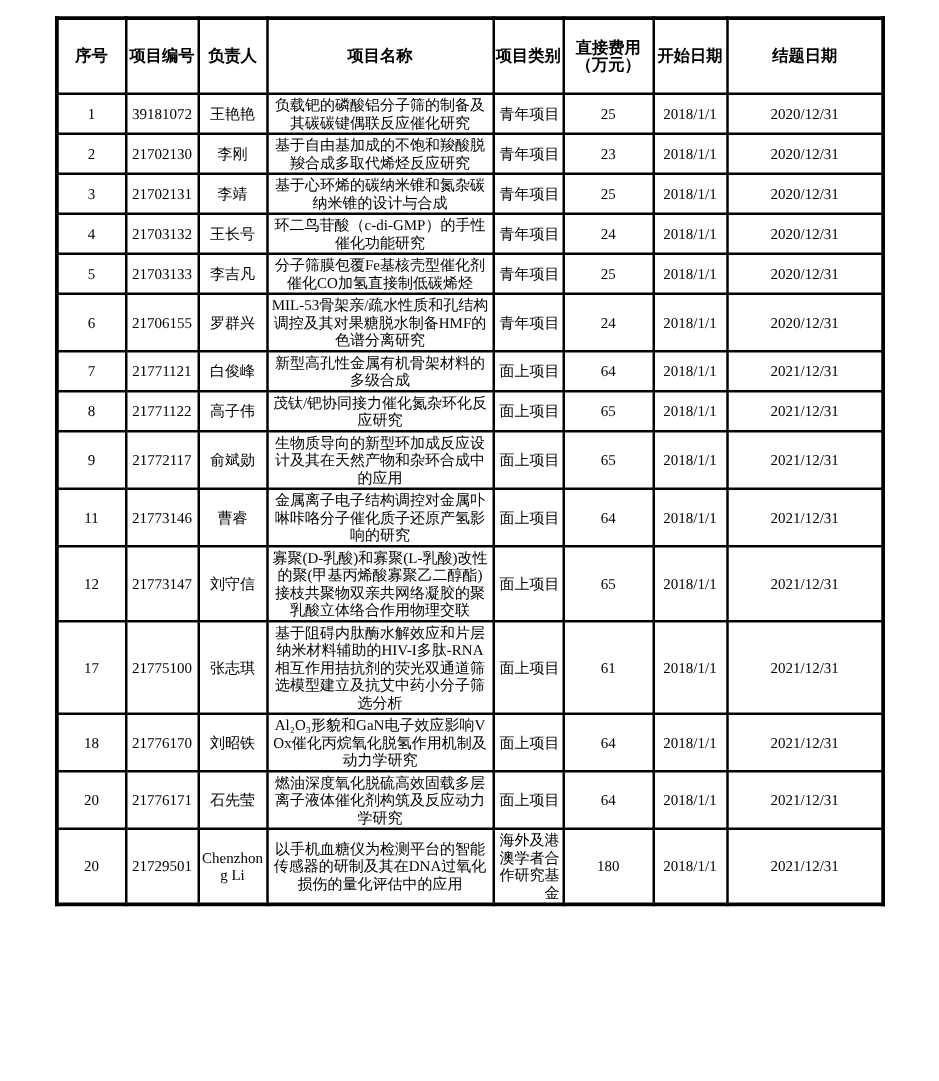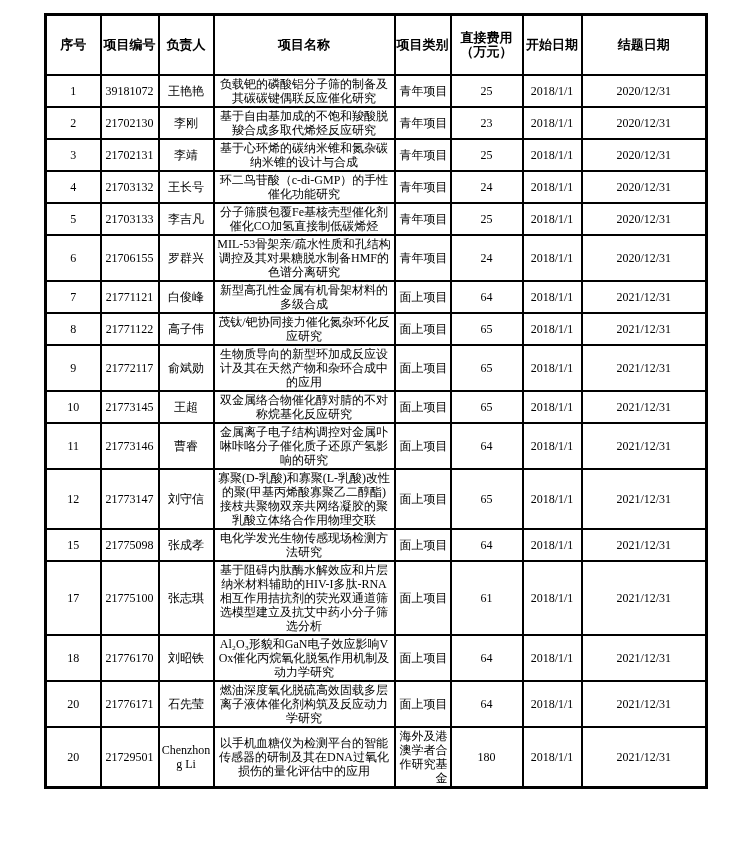--- a/index.html
+++ b/index.html
@@ -173,56 +173,36 @@
       <td class="c-center">9</td>
       <td class="c-center">21772117</td>
       <td class="c-center">俞斌勋</td>
       <td class="c-title">生物质导向的新型环加成反应设计及其在天然产物和杂环合成中的应用</td>
       <td class="c-cat">面上项目</td>
       <td class="c-center">65</td>
       <td class="c-center">2018/1/1</td>
       <td class="c-center">2021/12/31</td>
     </tr>
         <tr>
-      <td class="c-center">10</td>
-      <td class="c-center">21773145</td>
-      <td class="c-center">王超</td>
-      <td class="c-title">双金属络合物催化醇对腈的不对称烷基化反应研究</td>
-      <td class="c-cat">面上项目</td>
-      <td class="c-center">65</td>
-      <td class="c-center">2018/1/1</td>
-      <td class="c-center">2021/12/31</td>
-    </tr>
-        <tr>
       <td class="c-center">11</td>
       <td class="c-center">21773146</td>
       <td class="c-center">曹睿</td>
       <td class="c-title">金属离子电子结构调控对金属卟啉咔咯分子催化质子还原产氢影响的研究</td>
       <td class="c-cat">面上项目</td>
       <td class="c-center">64</td>
       <td class="c-center">2018/1/1</td>
       <td class="c-center">2021/12/31</td>
     </tr>
         <tr>
       <td class="c-center">12</td>
       <td class="c-center">21773147</td>
       <td class="c-center">刘守信</td>
       <td class="c-title">寡聚(D-乳酸)和寡聚(L-乳酸)改性的聚(甲基丙烯酸寡聚乙二醇酯)接枝共聚物双亲共网络凝胶的聚乳酸立体络合作用物理交联</td>
       <td class="c-cat">面上项目</td>
       <td class="c-center">65</td>
-      <td class="c-center">2018/1/1</td>
-      <td class="c-center">2021/12/31</td>
-    </tr>
-        <tr>
-      <td class="c-center">15</td>
-      <td class="c-center">21775098</td>
-      <td class="c-center">张成孝</td>
-      <td class="c-title">电化学发光生物传感现场检测方法研究</td>
-      <td class="c-cat">面上项目</td>
-      <td class="c-center">64</td>
       <td class="c-center">2018/1/1</td>
       <td class="c-center">2021/12/31</td>
     </tr>
         <tr>
       <td class="c-center">17</td>
       <td class="c-center">21775100</td>
       <td class="c-center">张志琪</td>
       <td class="c-title">基于阻碍内肽酶水解效应和片层纳米材料辅助的HIV-I多肽-RNA相互作用拮抗剂的荧光双通道筛选模型建立及抗艾中药小分子筛选分析</td>
       <td class="c-cat">面上项目</td>
       <td class="c-center">61</td>

